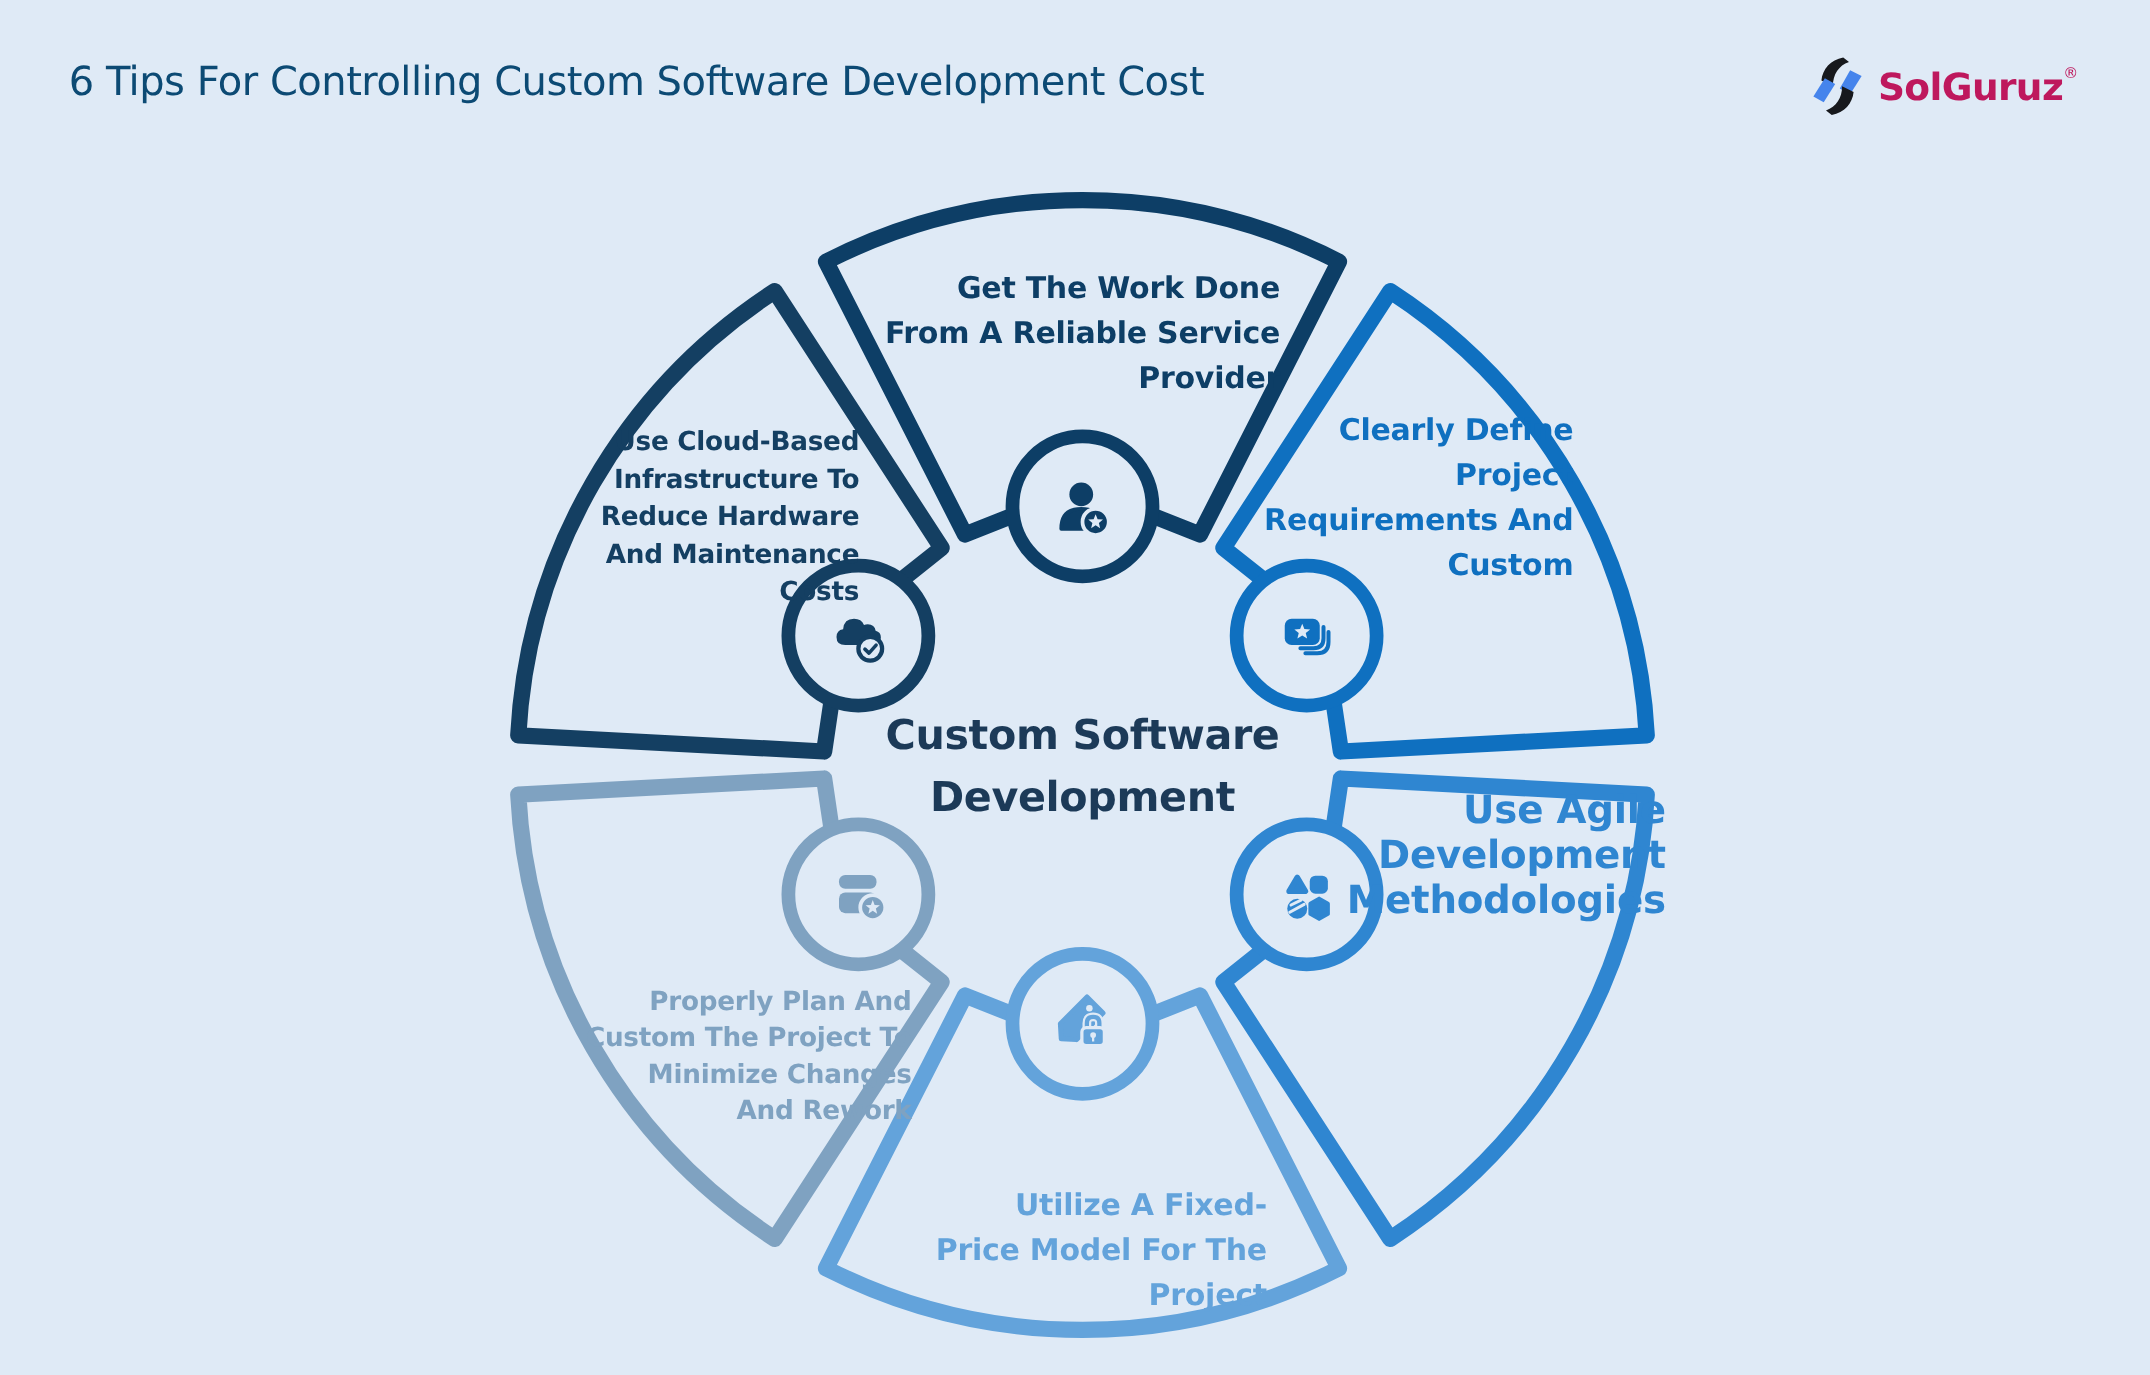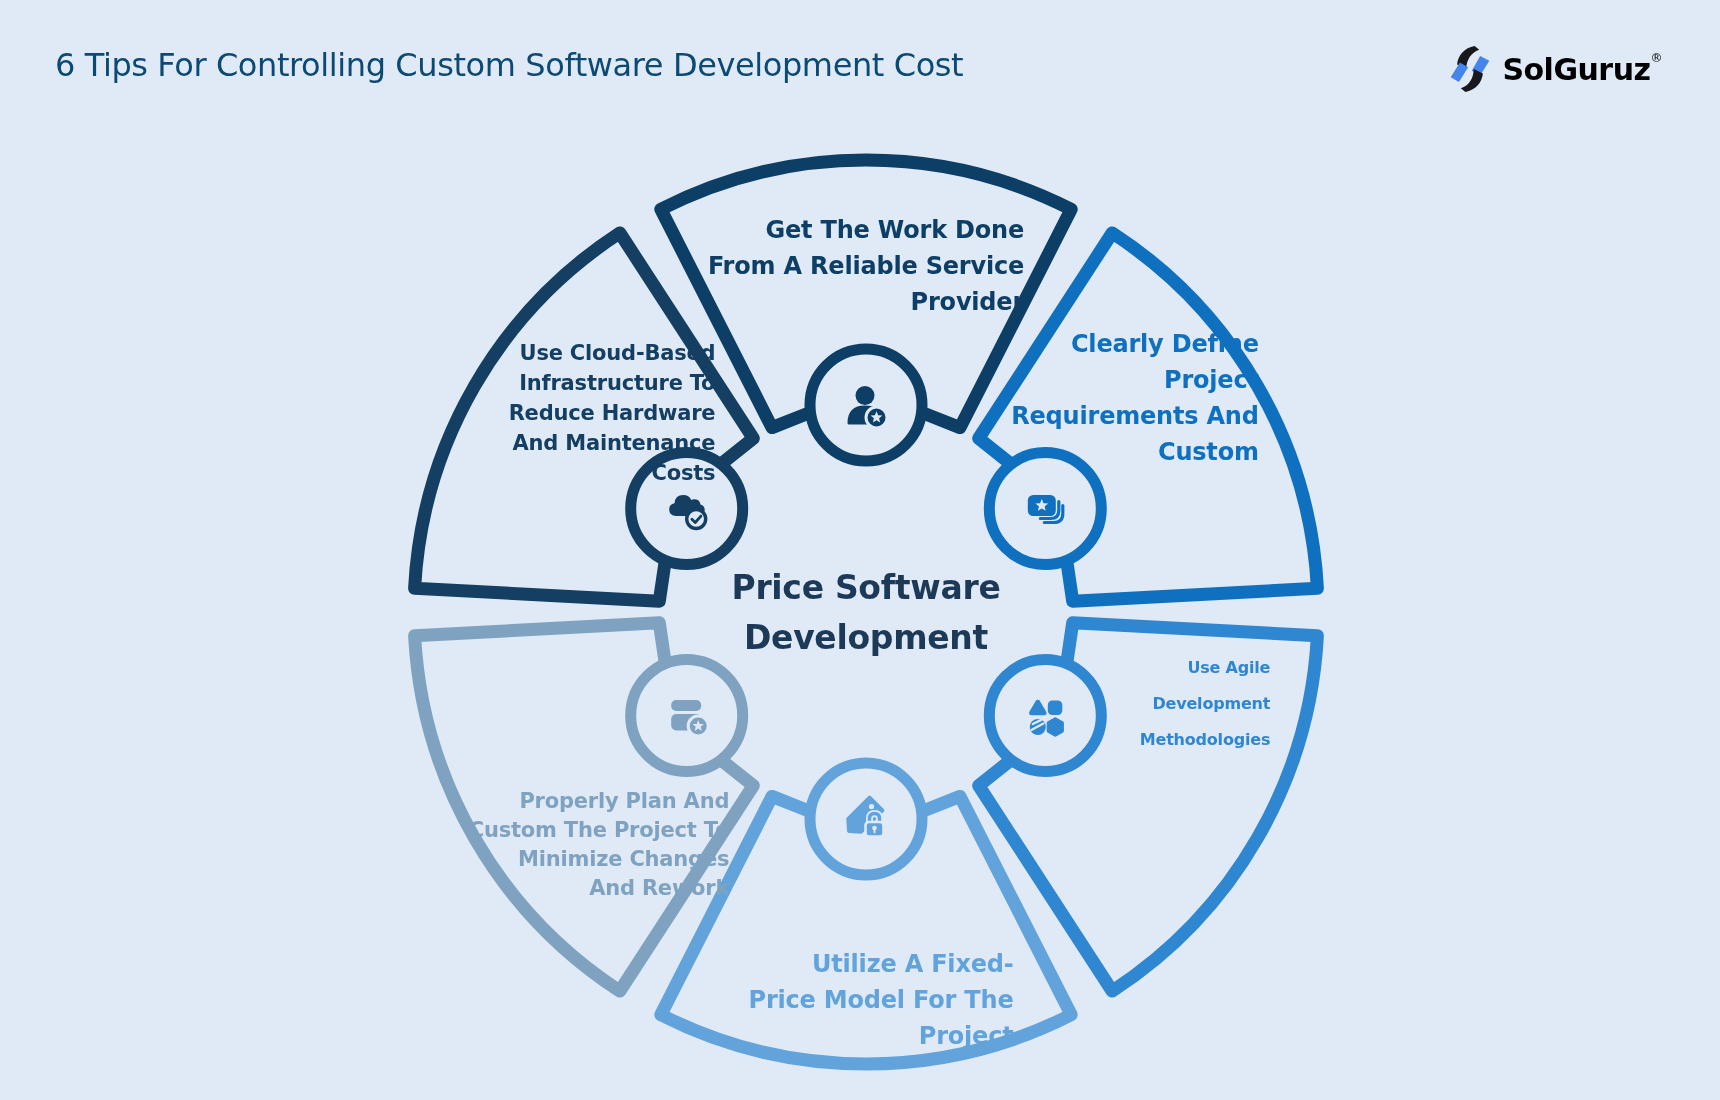--- a/index.html
+++ b/index.html
@@ -13,21 +13,21 @@
   .page-title{
     position:absolute;left:55px;top:46px;
     font-size:32px;font-weight:400;letter-spacing:-0.4px;
     color:#0C4A74;white-space:nowrap;
   }
   .logo{
     position:absolute;right:58px;top:44px;
     display:flex;align-items:center;gap:9px;
   }
   .logo-text{
-    font-size:30px;font-weight:700;color:#000000;letter-spacing:-0.5px;text-align:center;
+    font-size:30px;font-weight:700;color:#be185d;letter-spacing:-0.5px;text-align:center;
   }
   .logo-text sup{font-size:12px;font-weight:400;vertical-align:18px;}
   .seg-label{
     position:absolute;transform:translate(-50%,-50%);
     text-align:right;white-space:pre-line;font-weight:700;
     letter-spacing:-0.2px;
   }
   .center-label{
     position:absolute;left:866px;top:613px;transform:translate(-50%,-50%);
     text-align:center;white-space:pre-line;
@@ -100,37 +100,37 @@
   <div class="logo">
     <svg width="46" height="50" viewBox="0 0 50 54">
       <path d="M30 2 C19 4 12 12 11 22 L21 27 C21 17 26 9 35 6 Z" fill="#17191D"></path>
       <path d="M4 36 L14 20 L23 25 L13 41 Z" fill="#4584EC"></path>
       <path d="M36 13 L46 18 L36 34 L27 29 Z" fill="#4584EC"></path>
       <path d="M20 52 C31 50 38 42 39 32 L29 27 C29 37 24 45 15 48 Z" fill="#17191D"></path>
     </svg>
     <span class="logo-text"><span>SolGuruz</span><sup>®</sup></span>
   </div>
 
-  <div class="center-label">Price Software
+  <div class="center-label">Custom Software
 Development</div>
 <div class="seg-label" style="left: 866px; top: 266px; font-size: 24px; line-height: 36px; color: rgb(13, 62, 102);">Get The Work Done
 From A Reliable Service
 Provider</div>
     <div class="seg-label" style="left: 1135px; top: 398px; font-size: 24px; line-height: 36px; color: rgb(15, 112, 192);">Clearly Define
 Project
 Requirements And
 Custom</div>
-    <div class="seg-label" style="left: 1205px; top: 704px; font-size: 16px; line-height: 36px; color: rgb(47, 134, 209);">Use Agile
+    <div class="seg-label" style="left: 1205px; top: 684px; font-size: 31px; line-height: 36px; color: rgb(47, 134, 209);">Use Agile
 Development
 Methodologies</div>
     <div class="seg-label" style="left: 881px; top: 968px; font-size: 24px; line-height: 36px; color: rgb(99, 163, 219); margin-top: 32px;">Utilize A Fixed-
 Price Model For The
 Project</div>
     <div class="seg-label" style="left: 599px; top: 845px; font-size: 21px; line-height: 29px; color: rgb(127, 162, 193);">Properly Plan And
 Custom The Project To
 Minimize Changes
 And Rework</div>
-    <div class="seg-label" style="left: 612px; top: 413px; font-size: 21px; line-height: 30px; color: rgb(20, 63, 98);">Use Cloud-Based
+    <div class="seg-label" style="left: 584px; top: 413px; font-size: 21px; line-height: 30px; color: rgb(20, 63, 98);">Use Cloud-Based
 Infrastructure To
 Reduce Hardware
 And Maintenance
 Costs</div>
   </div>
 
 </body></html>

